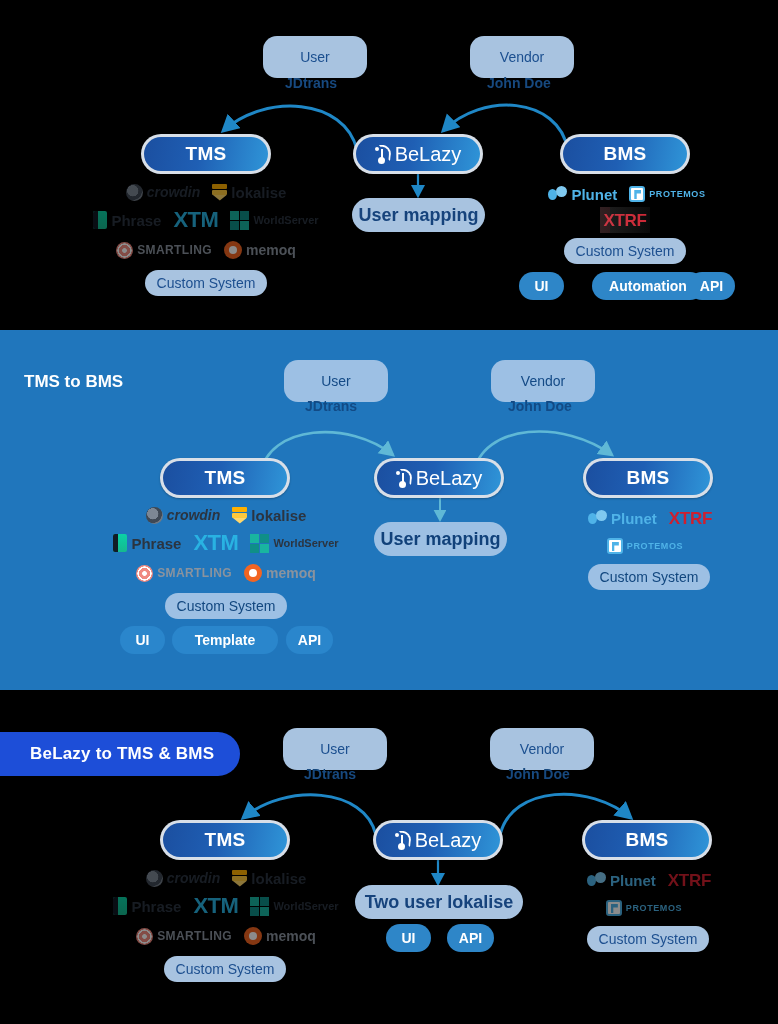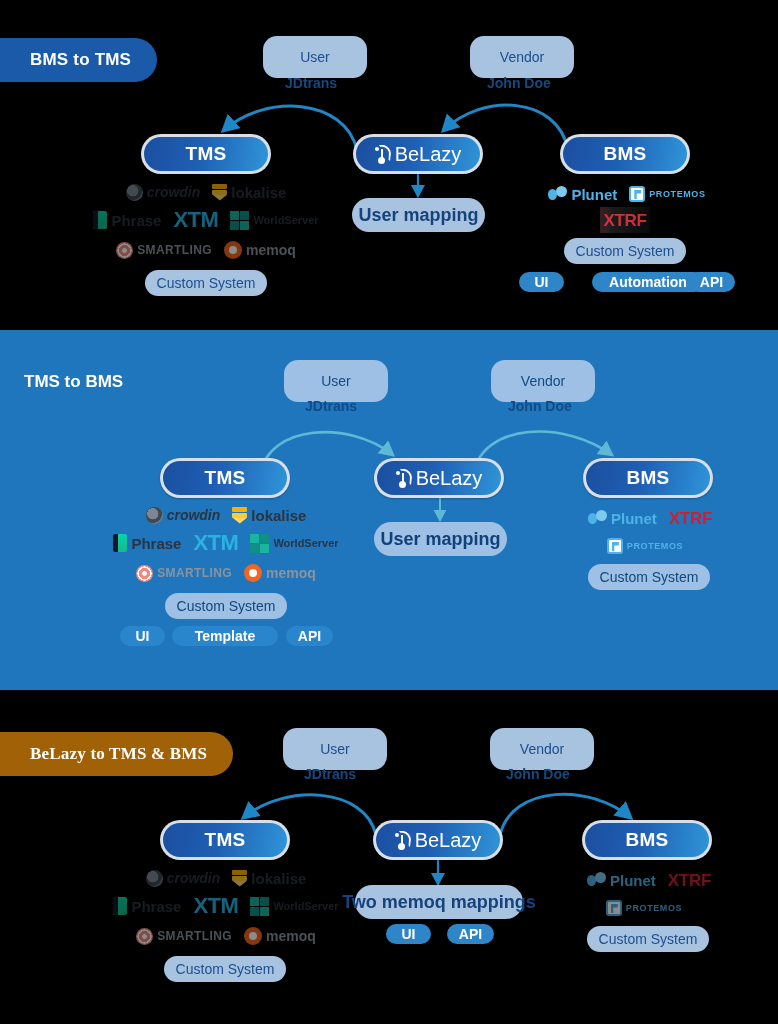--- a/index.html
+++ b/index.html
@@ -16,21 +16,21 @@
   #sec2{top:330px;height:360px;background:#2076bc;}
   #sec3{top:690px;height:334px;background:#000;}
 
   
   .badge{position:absolute;left:0;display:flex;align-items:center;
          padding:0 26px 0 30px;height:44px;
          border-top-right-radius:24px;border-bottom-right-radius:24px;
          color:#ffffff;font-weight:bold;font-size:17px;letter-spacing:.2px;
          white-space:nowrap;}
   #badge1{top:38px;background:#1a5aa8;}
-  #badge3{top:732px;background:#a16207;font-family:Liberation Serif, serif;}
+  #badge3{top:732px;background:#1d4ed8;}
 
   .plaintitle{position:absolute;left:24px;top:372px;color:#ffffff;
               font-weight:bold;font-size:17px;white-space:nowrap;}
 
   
   .actor{position:absolute;display:flex;align-items:center;justify-content:center;
          height:42px;border-radius:14px;background:#a8c3e0;
          color:#1b4f8f;font-size:14px;font-weight:normal;white-space:nowrap;}
   .actor.on-blue{background:#9dc0e4;color:#144a86;}
 
@@ -69,21 +69,21 @@
   .mapping.on-blue{background:#9dc0e4;color:#11417a;}
 
   
   .custom{position:absolute;display:flex;align-items:center;justify-content:center;
         height:26px;border-radius:13px;background:#a8c3e0;
         color:#1d4f8f;font-size:14px;white-space:nowrap;}
   .custom.on-blue{background:#9dc0e4;color:#12477f;}
 
   
   .chip{position:absolute;display:flex;align-items:center;justify-content:center;
-        height:20px;border-radius:14px;background:#2e86c8;
+        height:28px;border-radius:14px;background:#2e86c8;
         color:#ffffff;font-size:14px;font-weight:bold;white-space:nowrap;}
   .chip.on-blue{background:#2a86cc;}
 
   
   .logorow{position:absolute;display:flex;align-items:center;justify-content:center;
            gap:12px;}
   .logo{display:flex;align-items:center;gap:4px;height:20px;}
   .logo .ltxt{font-size:13px;font-weight:bold;white-space:nowrap;line-height:1;}
 
   
@@ -153,21 +153,20 @@
 
   svg.arrows{position:absolute;left:0;top:0;overflow:visible;}
 </style>
 </head>
 <body>
 
 <div class="page">
 
   <div class="section" id="sec1">
 
-    <div class="badge" id="badge1">BMS to TMS</div>
 
     <div class="actor" style="left:263px;top:36px;width:104px;">User</div>
     <div class="actor" style="left:470px;top:36px;width:104px;">Vendor</div>
 
     <div class="arrowlabel" style="left:285px;top:75px;">JDtrans</div>
     <div class="arrowlabel" style="left:487px;top:75px;">John Doe</div>
 
     <svg class="arrows" width="778" height="330">
       <defs>
         <marker id="ah1" markerWidth="7" markerHeight="7" refX="5" refY="3.2" orient="auto" markerUnits="strokeWidth">
@@ -429,21 +428,21 @@
         <span class="lbl">BeLazy</span>
       </div>
     </div>
 
     <div class="node" style="position:absolute;left:582px;top:130px;width:130px;">
       <div class="inner">
           <span class="lbl">BMS</span>
         </div>
     </div>
 
-    <div class="mapping" style="position:absolute;left:355px;top:195px;width:168px;">Two memoq mappings</div>
+    <div class="mapping" style="position:absolute;left:355px;top:195px;width:168px;">Two user lokalise</div>
 
     <div class="chip" style="position:absolute;left:386px;top:234px;width:45px;">UI</div>
     <div class="chip" style="position:absolute;left:447px;top:234px;width:47px;">API</div>
 
     <div class="logorow faded" style="position:absolute;left:131px;top:178px;width:190px;">
       <span class="logo l-crowdin">
         <span class="glyph"></span>
         <span class="ltxt">crowdin</span>
         </span>
       <span class="logo l-lokalise">

